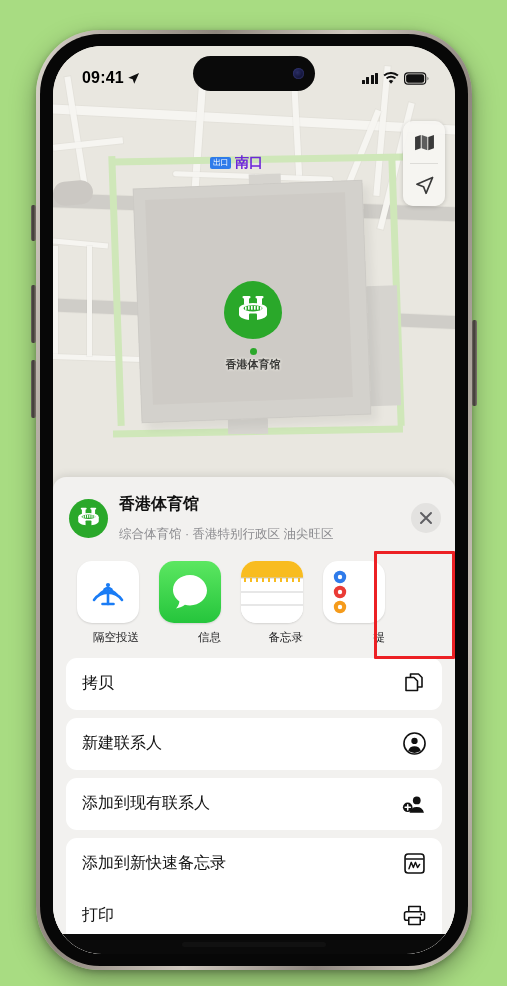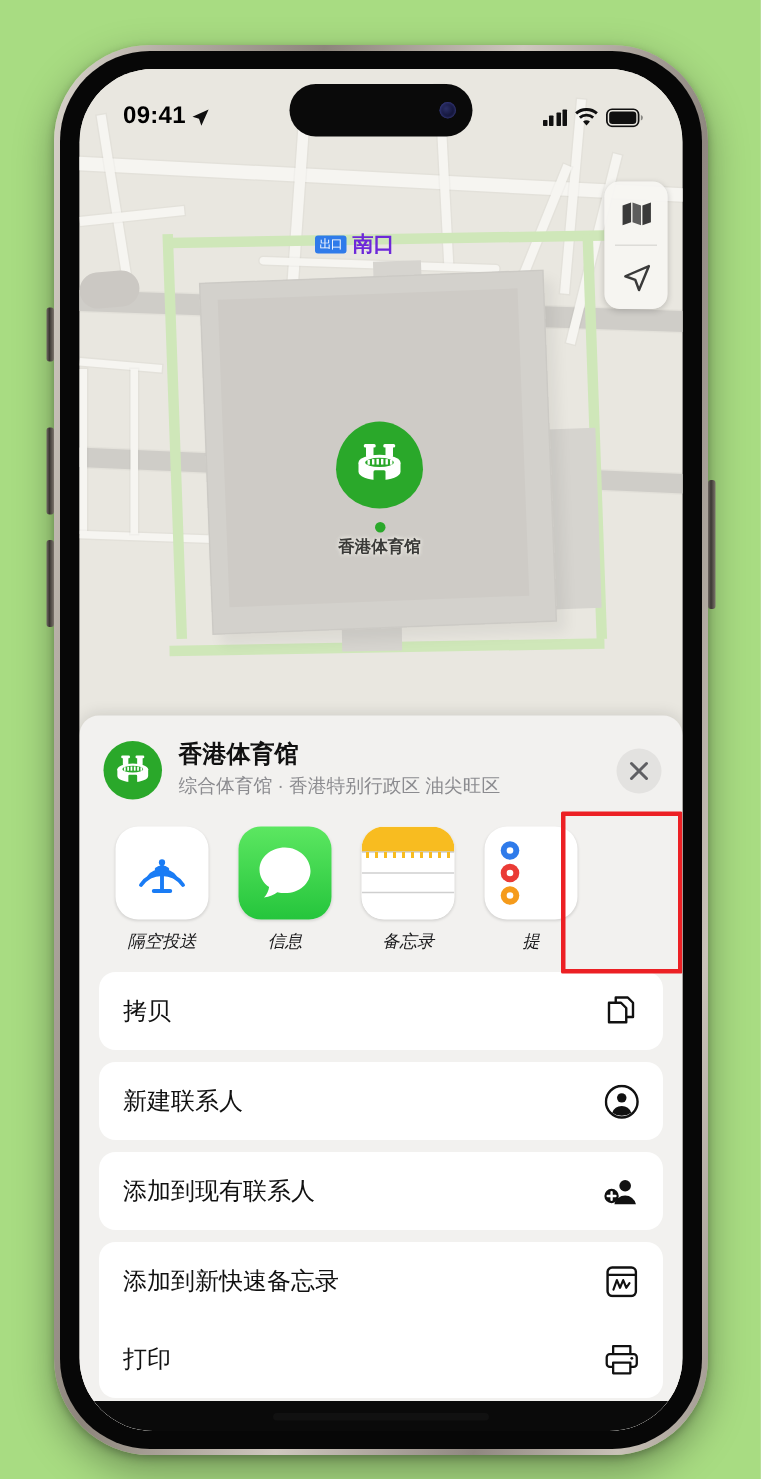--- a/index.html
+++ b/index.html
@@ -155,34 +155,34 @@
     overflow:hidden;
   }
   #sheet-header { display:flex; align-items:center; padding:17px 14px 12px 16px; gap:11px; }
   #header-icon {
     width:39px; height:39px; border-radius:50%; background:#2aa82a;
     flex:0 0 auto; display:flex; align-items:center; justify-content:center;
   }
   #header-texts { flex:1; min-width:0; }
   #header-title { font-size:16px; font-weight:700; color:#111; line-height:1.25; }
   #header-subtitle {
-    font-size:12.5px; color:#8b8b8f; line-height:1.35; margin-top:2px;
+    font-size:12.5px; color:#8b8b8f; line-height:1.35; margin-top:12px;
     white-space:nowrap; overflow:hidden; text-overflow:ellipsis;
   }
   #close-button {
     width:30px; height:30px; border-radius:50%; background:#e3e2e0;
     display:flex; align-items:center; justify-content:center; flex:0 0 auto;
   }
 
   
   #app-row {
     display:flex; gap:20px; padding:6px 0 9px 24px;
     position:relative;
   }
-  .app-item { width:62px; flex:0 0 auto; text-align:center;font-style:italic; }
+  .app-item { width:62px; flex:0 0 auto; text-align:right; }
   .app-icon {
     width:62px; height:62px; border-radius:15px;
     display:flex; align-items:center; justify-content:center;
     box-shadow:0 1px 2px rgba(0,0,0,.13);
     overflow:hidden; position:relative; background:#fff;
   }
   .app-label {
     margin-top:7px; font-size:11.5px; color:#19191b; font-weight:500;
     white-space:nowrap;
   }

